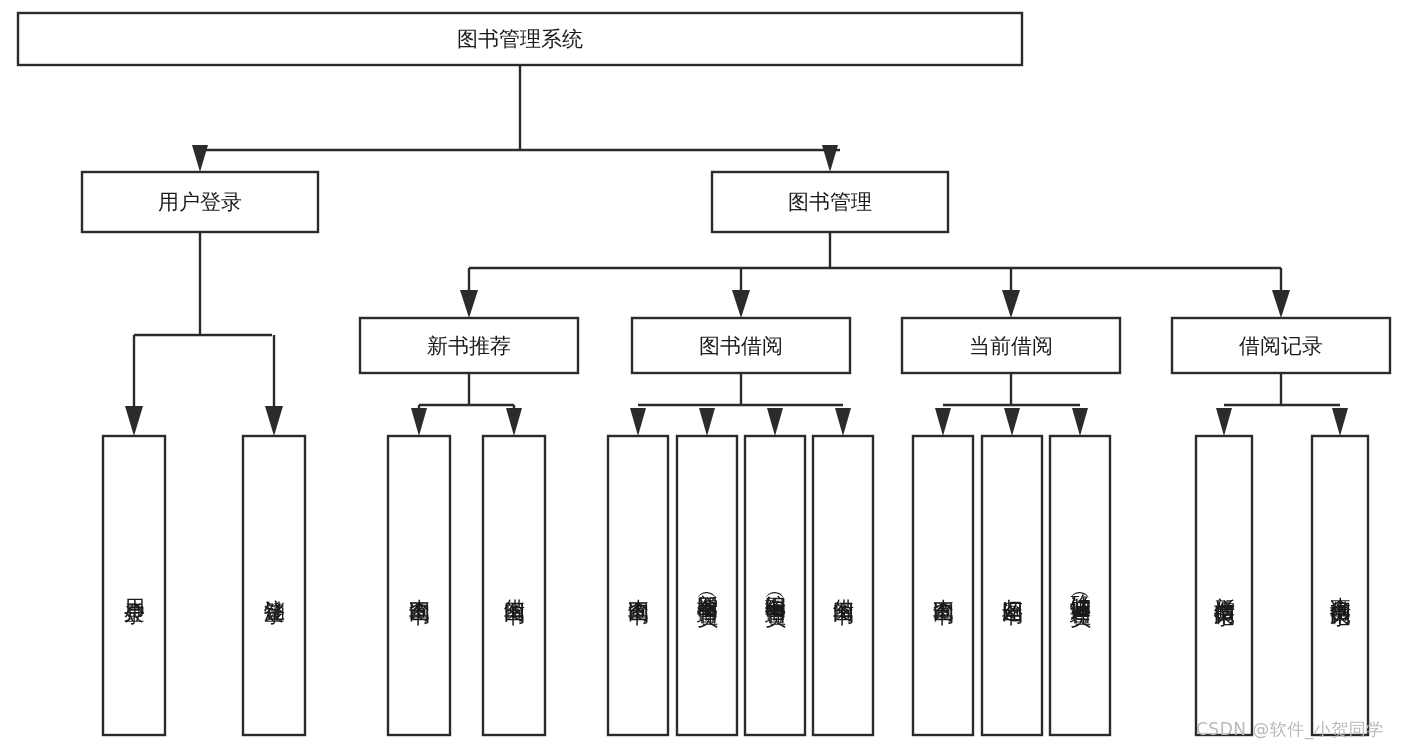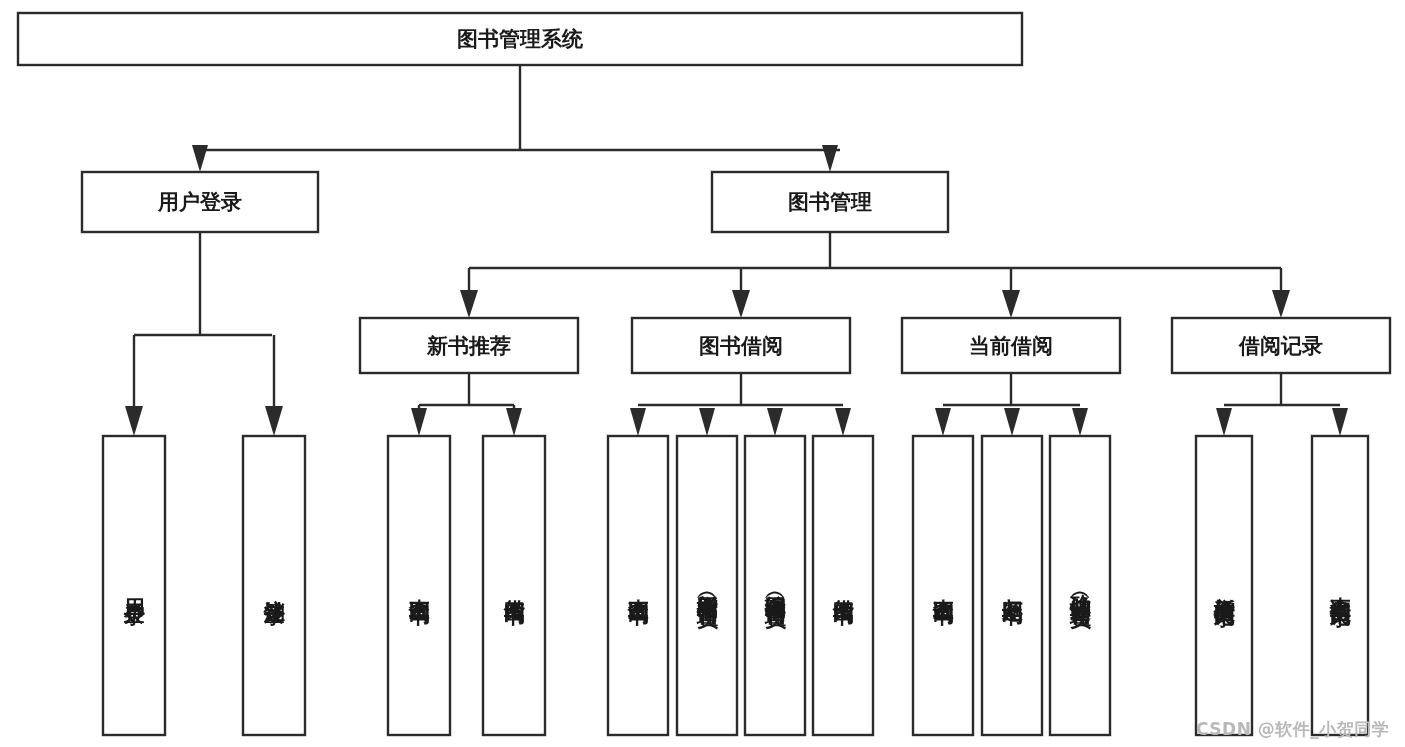--- a/index.html
+++ b/index.html
@@ -7,21 +7,20 @@
     padding: 0;
     background: #ffffff;
     font-family: "DejaVu Sans", "Liberation Sans", sans-serif;
   }
   #stage {
     position: relative;
     width: 1405px;
     height: 747px;
     background: #ffffff;
     overflow: hidden;
-    font-weight: bold;
   }
   svg#diagram {
     position: absolute;
     left: 0;
     top: 0;
     width: 1405px;
     height: 747px;
   }
   .node-rect {
     fill: #ffffff;

